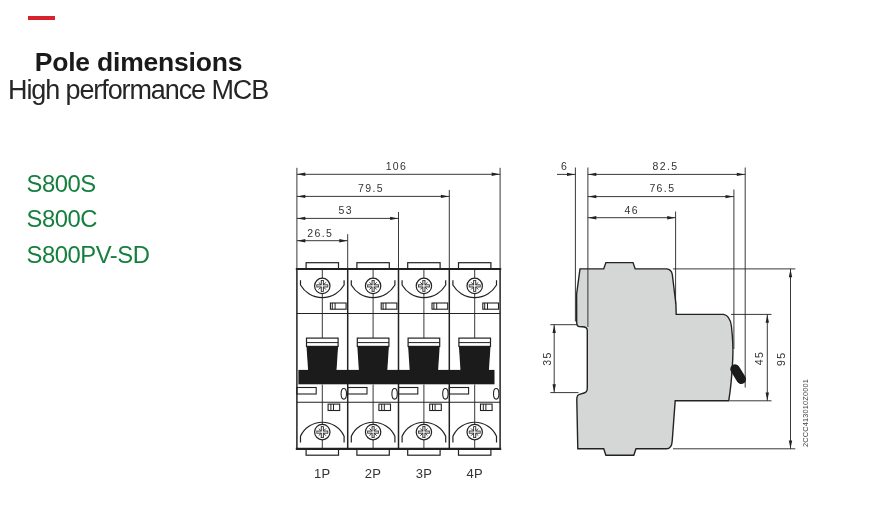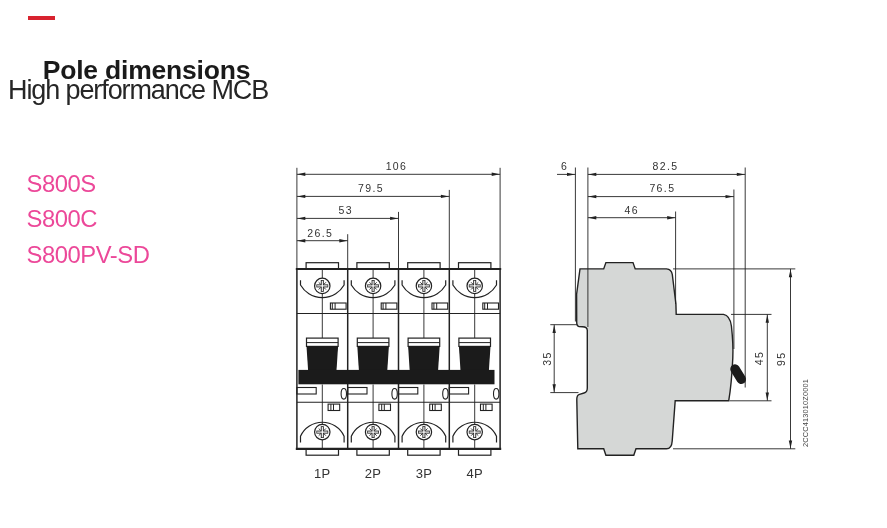--- a/index.html
+++ b/index.html
@@ -1,18 +1,18 @@
 <!DOCTYPE html>
 <html><head><meta charset="utf-8"><style>
 html,body{margin:0;padding:0;background:#ffffff;width:887px;height:528px;overflow:hidden;}
 body{font-family:"Liberation Sans",sans-serif;position:relative;}
 .dash{position:absolute;left:28px;top:15.5px;width:27px;height:4.5px;background:#d8232f;}
-h1{position:absolute;left:26.7px;top:40.8px;margin:16px;font-size:26.5px;font-weight:bold;color:#1a1a1a;letter-spacing:-0.2px;line-height:1;}
+h1{position:absolute;left:26.7px;top:40.8px;margin:8px;font-size:26.5px;font-weight:bold;color:#1a1a1a;letter-spacing:-0.2px;line-height:1;}
 .sub{position:absolute;left:8px;top:77px;font-size:27px;font-weight:400;color:#262626;line-height:1;letter-spacing:-1.1px;}
-.list{position:absolute;left:26.5px;top:165.7px;font-size:23.8px;color:#ec4899;line-height:35.5px;letter-spacing:-0.45px;}
+.list{position:absolute;left:26.5px;top:165.7px;font-size:23.8px;color:#15803d;line-height:35.5px;letter-spacing:-0.45px;}
 svg{position:absolute;left:0;top:0;}
 svg text{font-family:"Liberation Sans",sans-serif;}
 </style></head>
 <body>
 <div class="dash"></div>
 <h1>Pole dimensions</h1>
 <div class="sub">High performance MCB</div>
 <div class="list">
     <div>S800S</div>
     <div>S800C</div>

